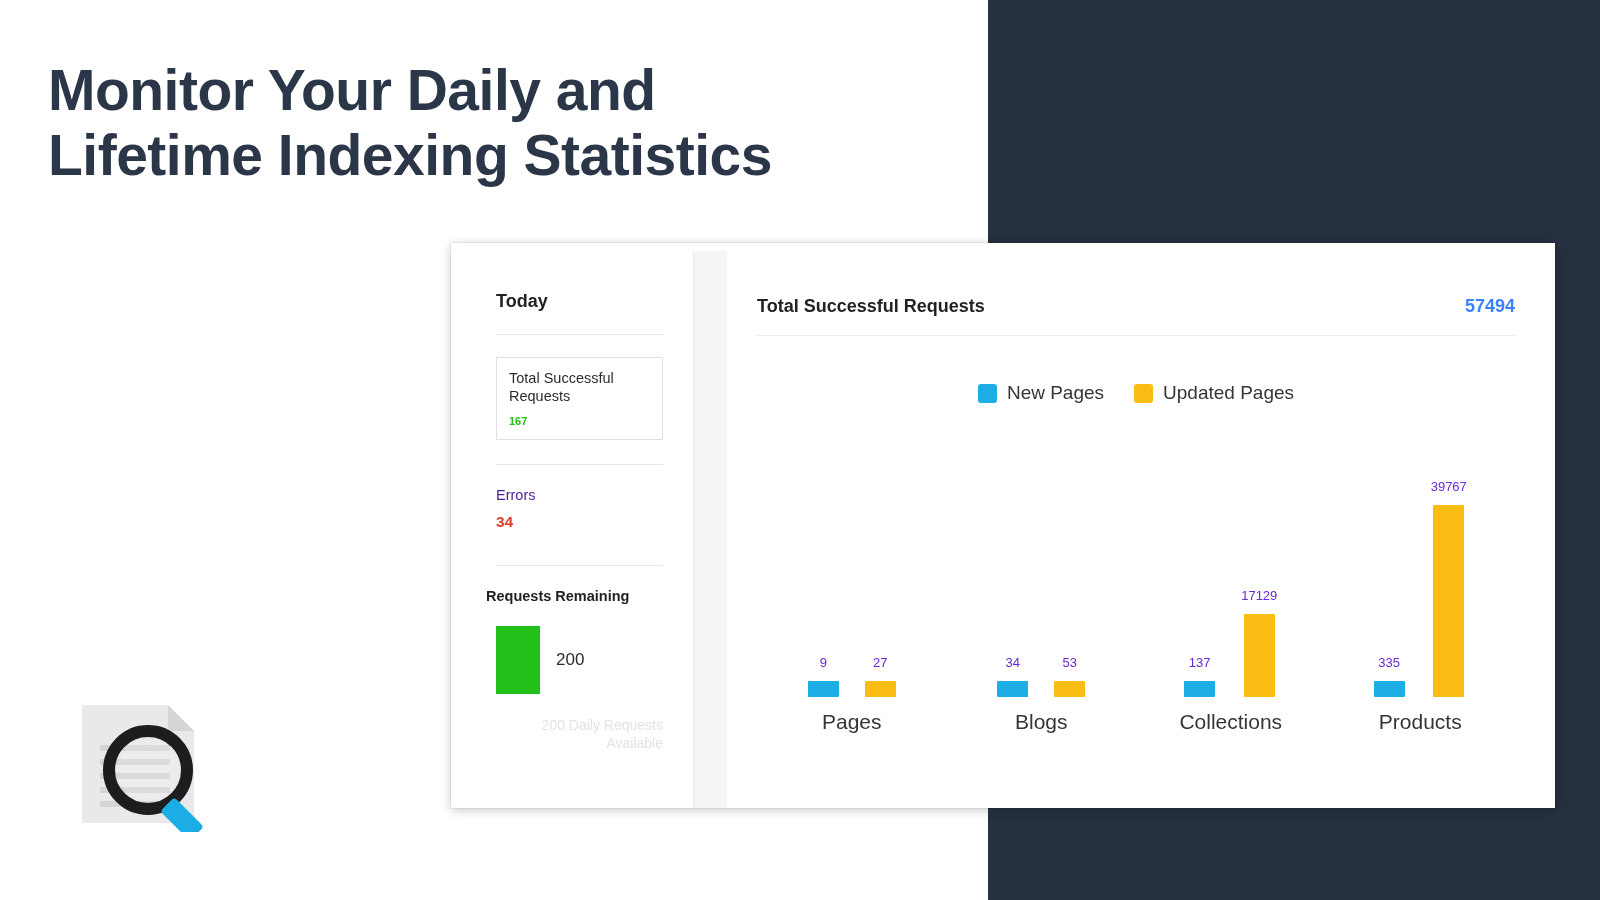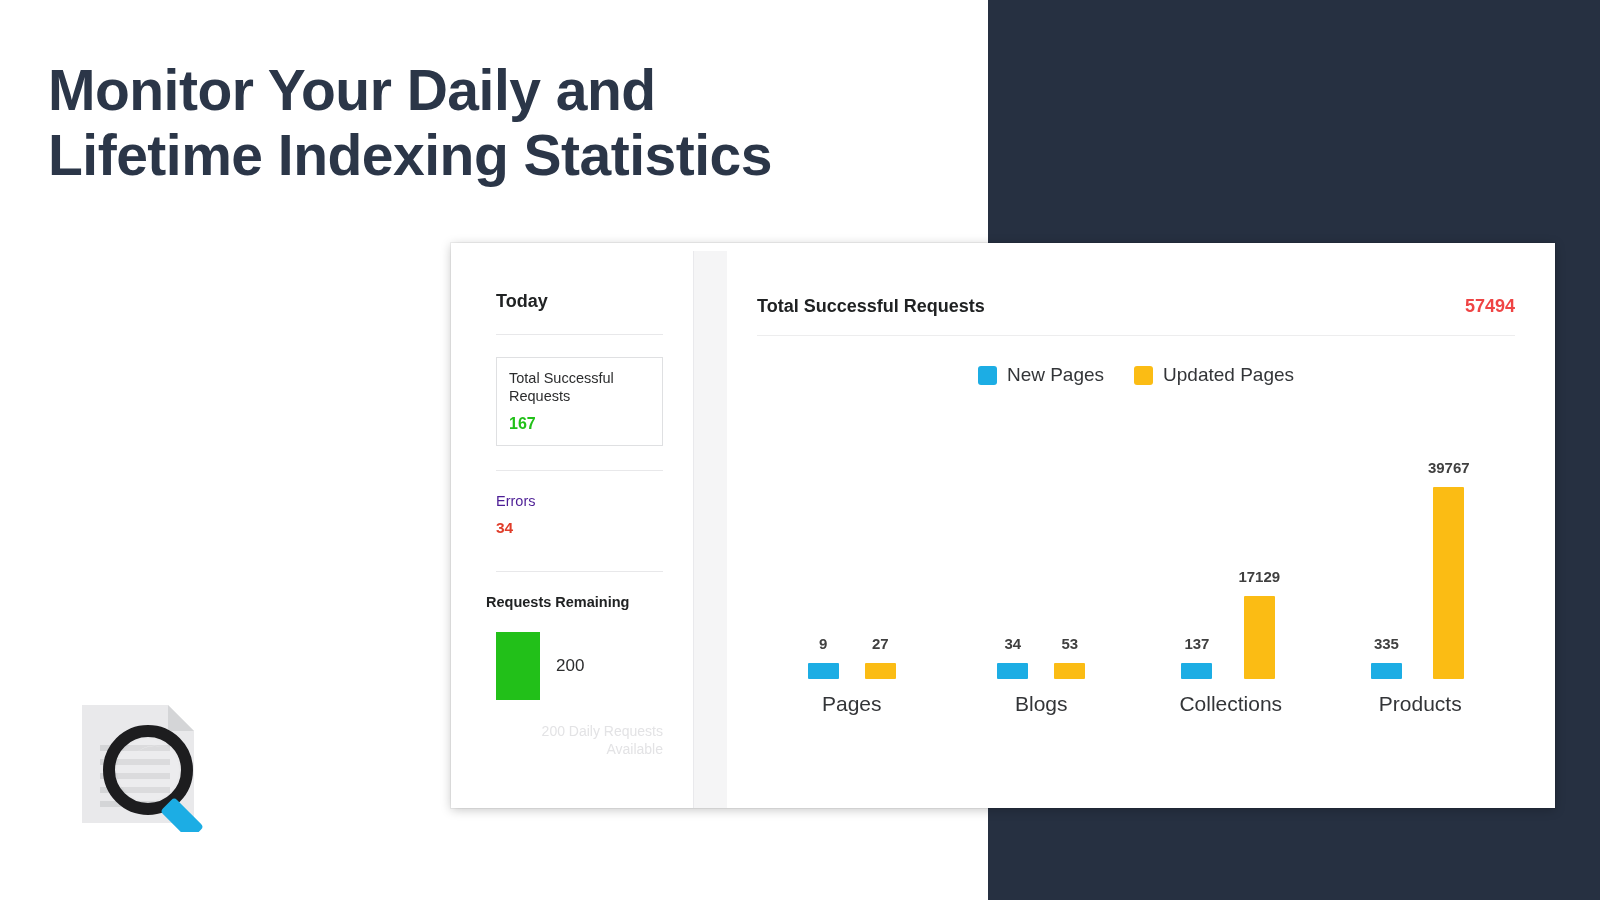--- a/index.html
+++ b/index.html
@@ -63,21 +63,21 @@
     font-size: 18px; font-weight: bold; color: #202223;
     margin-bottom: 22px;
   }
   .hr { height: 1px; background: #e8e8ea; margin: 0 0 22px 0; }
   .stat-box {
     border: 1px solid #dfe0e2;
     padding: 11px 12px 12px 12px;
     margin-bottom: 24px;
   }
   .stat-box-label { font-size: 14.5px; color: #2c2d2e; line-height: 1.26; }
-  .stat-box-value { font-size: 16px; font-weight: bold; color: #22c019; margin-top: 9px; }
+  .stat-box-value { font-size: 11px; font-weight: bold; color: #22c019; margin-top: 9px; }
 
   .stat-label { font-size: 14.5px; color: #4c1d95; }
   .stat-value-err { font-size: 15.5px; font-weight: bold; color: #e03d2a; margin-top: 10px; }
 
   .rem-title { font-size: 14.5px; font-weight: bold; color: #202223; margin: 0 0 22px -10px; }
   .gauge-row { display: flex; align-items: center; justify-content: flex-start; gap: 16px; }
   .gauge-bar { width: 44px; height: 68px; background: #22c019; }
   .gauge-num { font-size: 17px; color: #2c2d2e; }
   .rem-foot {
     margin-top: 22px; text-align: right;
@@ -93,43 +93,43 @@
     background: #ffffff;
     padding: 45px 40px 0 30px;
     position: relative;
   }
   .chart-head {
     display: flex; align-items: baseline; justify-content: space-between;
     padding-bottom: 18px;
     border-bottom: 1px solid #ededee;
   }
   .chart-title { font-size: 18px; font-weight: bold; color: #202223; }
-  .chart-total { font-size: 18px; font-weight: bold; color: #ef4444; }
+  .chart-total { font-size: 18px; font-weight: bold; color: #3b82f6; }
 
   .legend {
     display: flex; justify-content: center; align-items: center;
-    gap: 30px; margin-top: 28px;
+    gap: 30px; margin-top: 46px;
   }
   .legend-item { display: flex; align-items: center; gap: 10px; }
   .legend-swatch { width: 19px; height: 19px; border-radius: 3px; }
   .legend-label { font-size: 19px; color: #333538; }
 
   
   .plot {
     position: relative;
     margin-top: 10px;
     height: 320px;
     display: flex;
     align-items: flex-end;
     justify-content: space-around;
   }
   .group { width: 180px; display: flex; flex-direction: column; align-items: center; }
   .bars { display: flex; align-items: flex-end; justify-content: center; gap: 26px; height: 278px; }
   .bar-wrap { display: flex; flex-direction: column; align-items: center; justify-content: flex-end; height: 100%; }
-  .bar-value { font-size: 15px; color: #404040; margin-bottom: 11px; white-space: nowrap; font-weight: bold; }
+  .bar-value { font-size: 13px; color: #6d28d9; margin-bottom: 11px; white-space: nowrap; }
   .bar { width: 31px; border-radius: 1px; }
   .bar.new { background: #1cade4; }
   .bar.upd { background: #fbbc14; }
   .cat-label { font-size: 21px; color: #333538; margin-top: 13px; }
 </style>
 </head>
 <body>
 
 <div class="stage">
 

